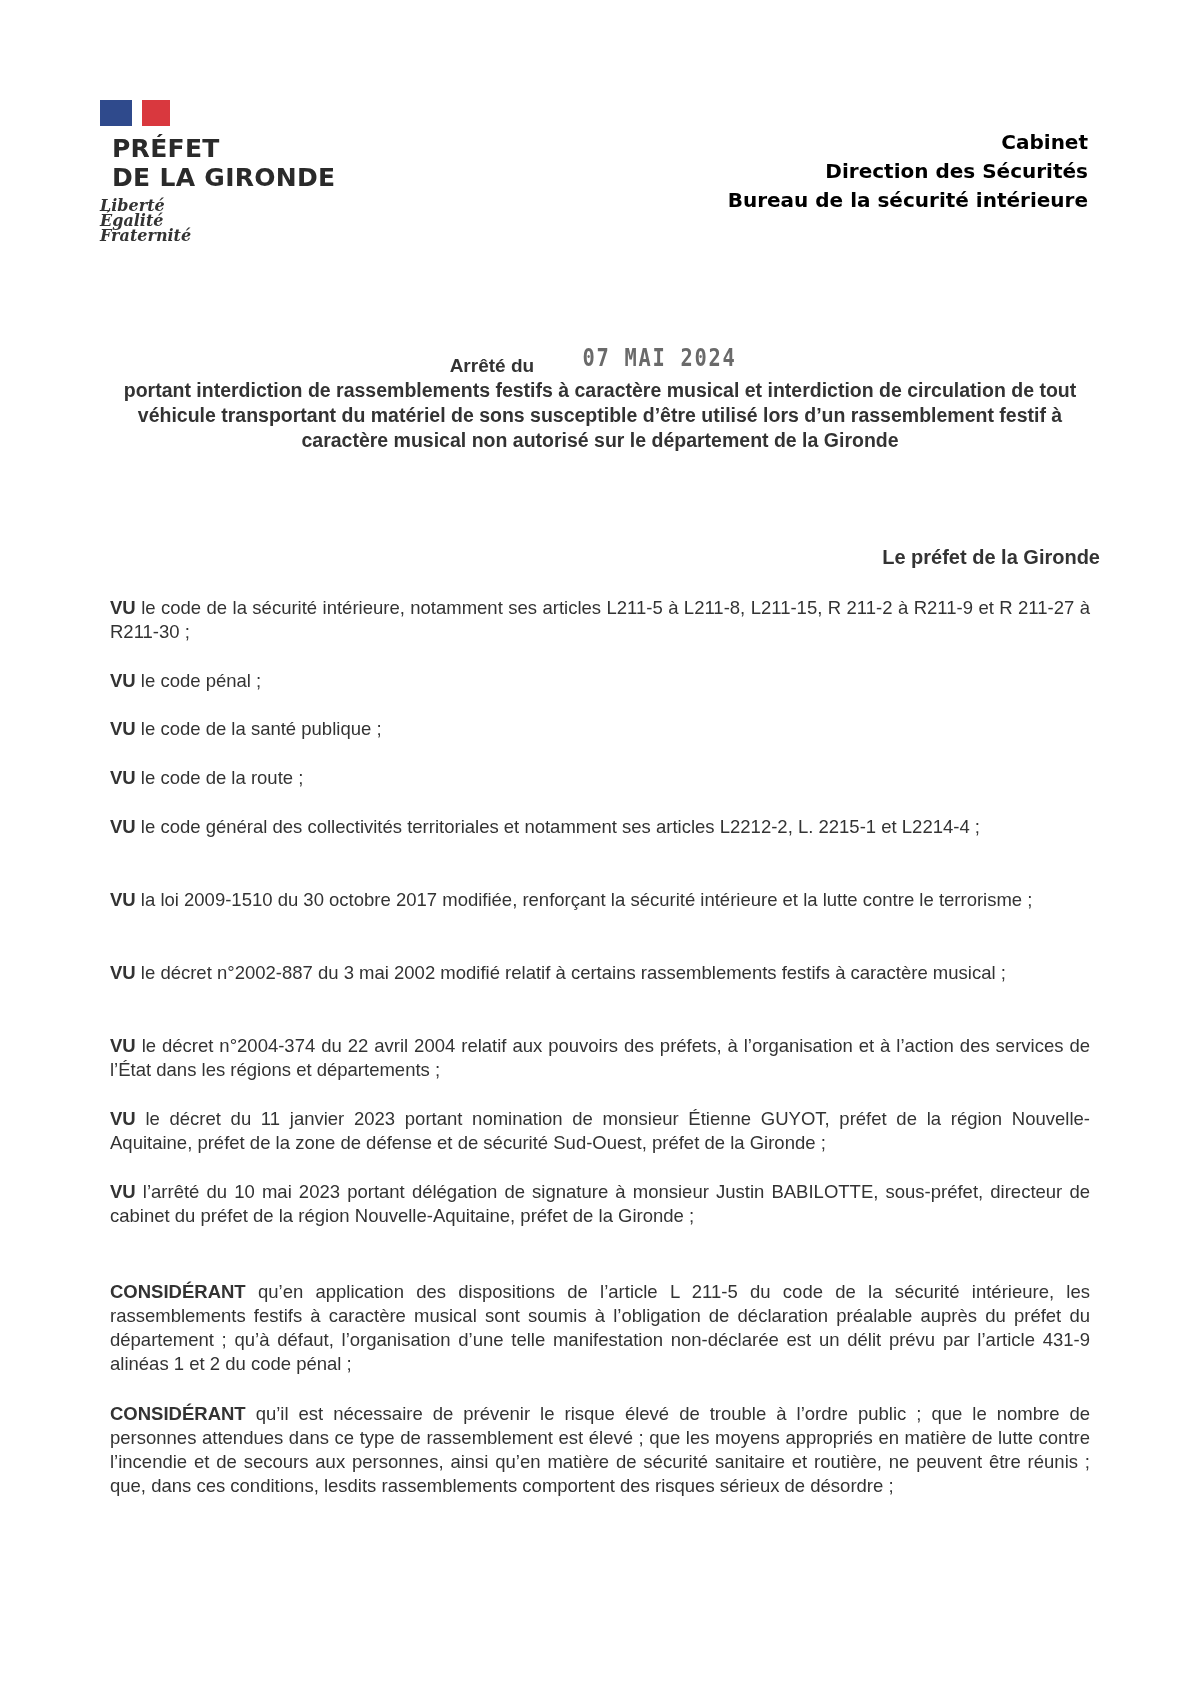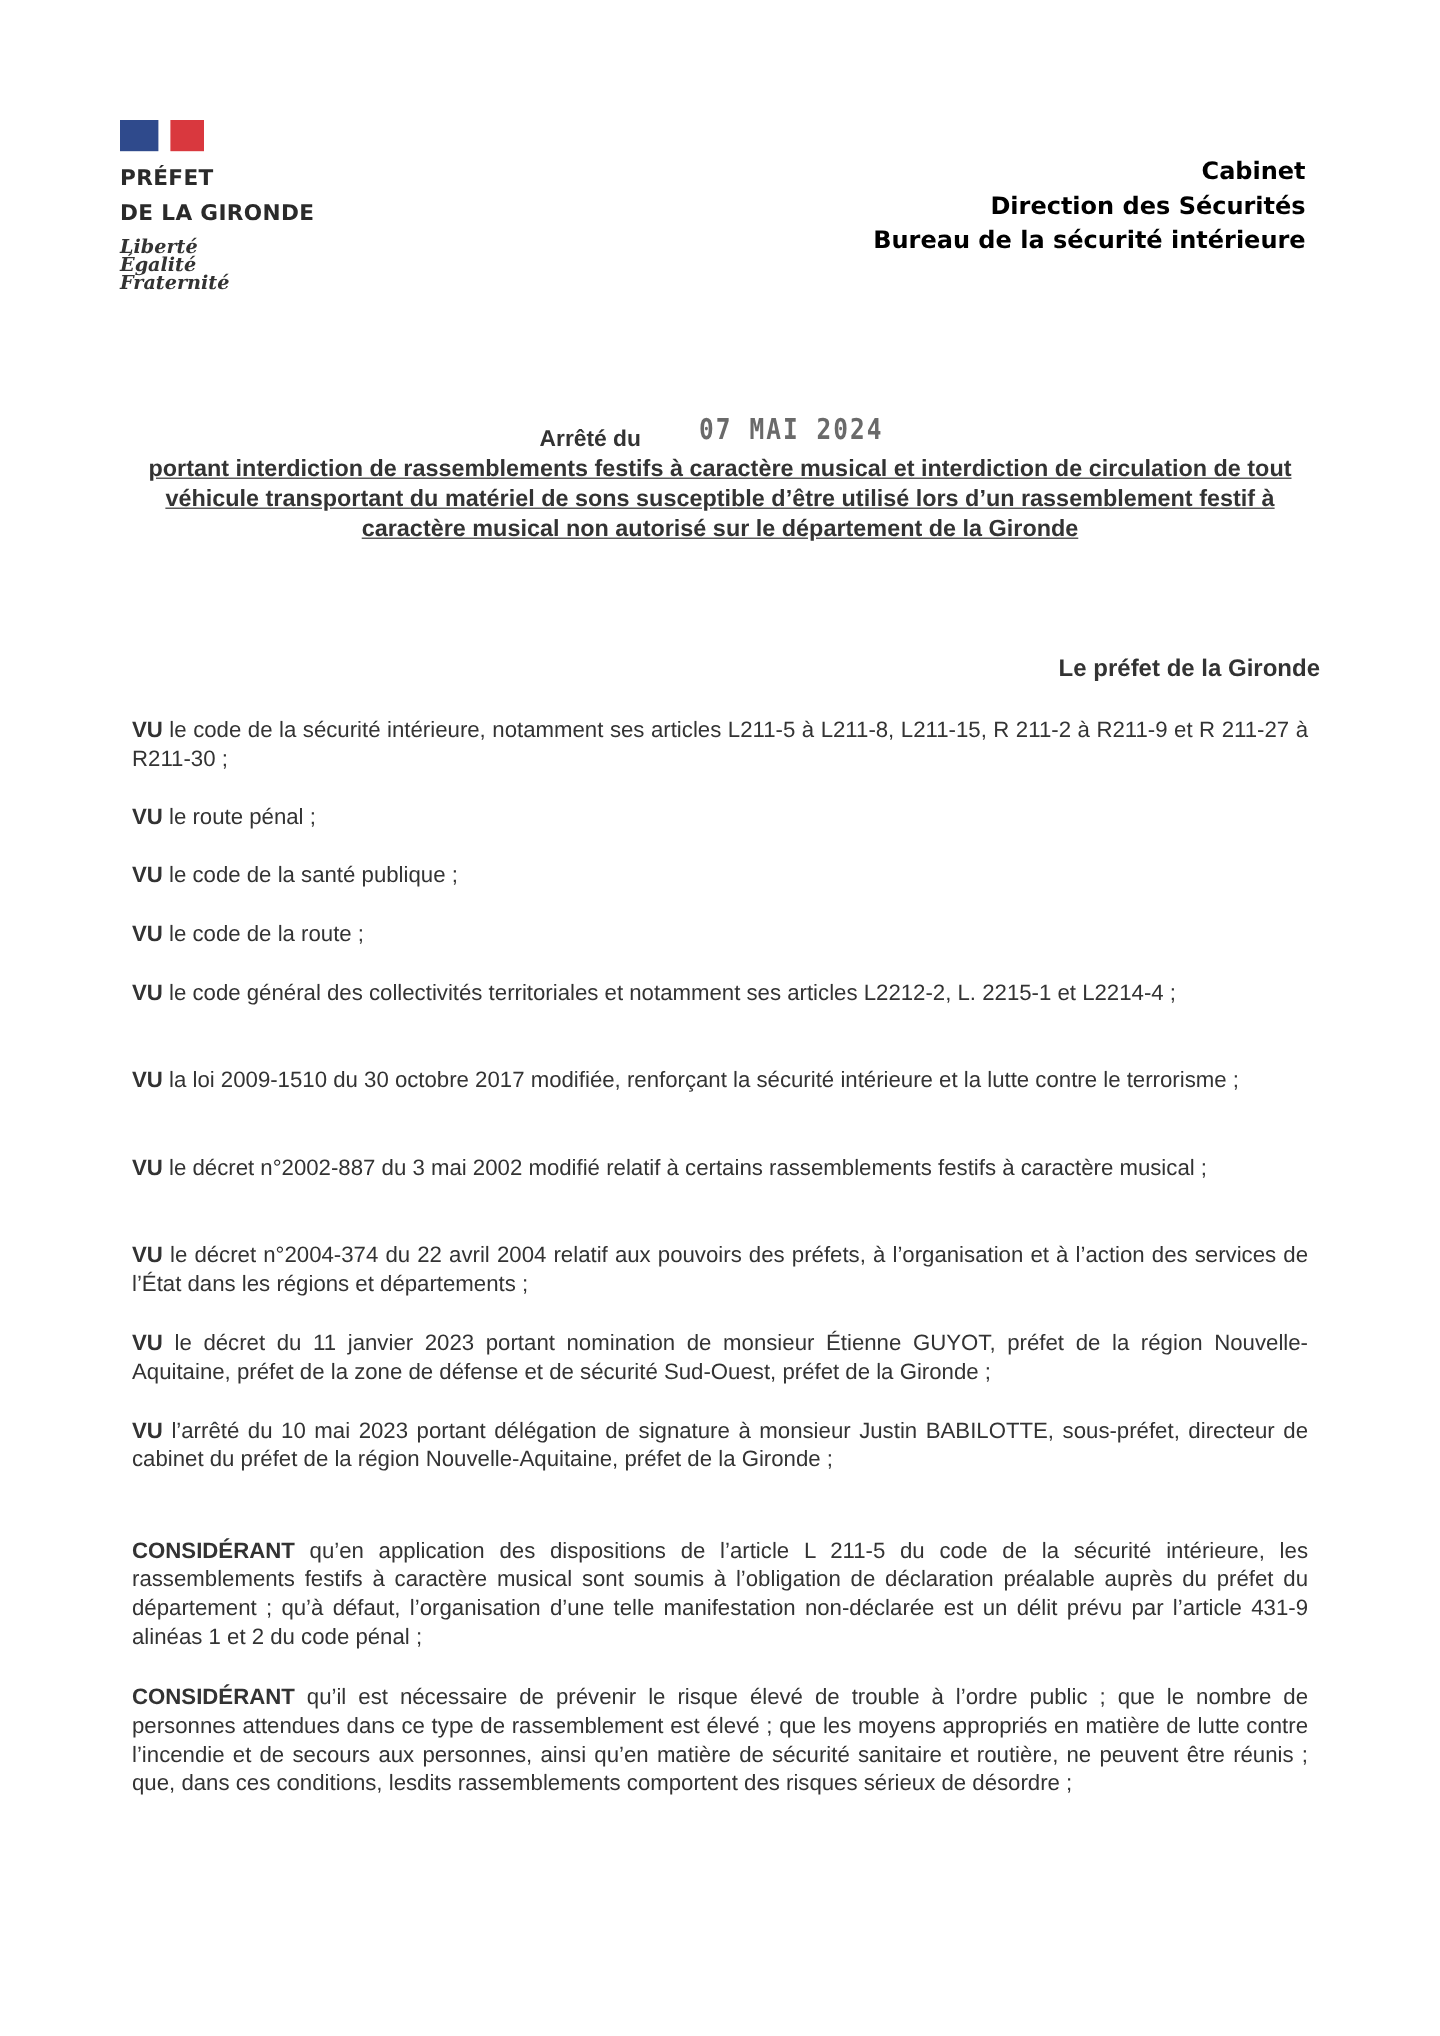--- a/index.html
+++ b/index.html
@@ -9,22 +9,23 @@
   }
   .page { position: absolute; inset: 0; }
 
   
   .logo { position: absolute; left: 100px; top: 100px; width: 260px; }
   .flag { display: flex; gap: 10px; height: 26px; width: 70px; }
   .flag .blue { width: 32px; height: 26px; background: #2f4a8c; }
   .flag .red { width: 28px; height: 26px; background: #d9383e; }
   .logo-title {
     font-family: "DejaVu Sans", sans-serif; font-weight: bold;
-    font-size: 18px; line-height: 29px; color: #2a2a2a; margin-top: 8px;
+    font-size: 25px; line-height: 29px; color: #2a2a2a; margin-top: 8px;
     letter-spacing: 0.3px;
+    margin-left: 12px;
   }
   .motto {
     font-family: "DejaVu Serif", serif; font-style: italic; font-weight: bold;
     font-size: 16px; line-height: 15px; color: #333; margin-top: 6px;
   }
 
   .service {
     position: absolute; right: 112px; top: 128px; text-align: right;
     font-weight: bold; font-size: 20px; line-height: 29px; color: #000000;
   }
@@ -34,21 +35,21 @@
     position: absolute; left: 100px; top: 350px; width: 1000px; text-align: center;
     font-family: "Liberation Sans", sans-serif; font-weight: bold; color: #333;
   }
   .arrete-line { font-size: 19px; line-height: 28px; }
   .arrete-line .label { margin-right: 30px; }
   .stamp {
     font-family: "DejaVu Sans Mono", monospace; font-weight: bold; font-size: 24px;
     color: #6a6a6a; letter-spacing: 2px; transform: scaleX(0.85); display: inline-block;
     position: relative; top: -6px;
   }
-  .subject { font-size: 19.5px; line-height: 25px; margin-top: -2px; padding: 0 20px; text-decoration: underline; }
+  .subject { font-size: 19.5px; line-height: 25px; margin-top: -2px; padding: 0 20px; }
 
   .authority {
     position: absolute; left: 100px; top: 546px; width: 1000px; text-align: right;
     font-family: "Liberation Sans", sans-serif; font-weight: bold; font-size: 20px; color: #333;
   }
 
   
   .para {
     position: absolute; left: 110px; width: 980px;
     font-family: "Liberation Sans", sans-serif; font-size: 18.5px; line-height: 24px;
@@ -87,21 +88,21 @@
     <div class="arrete-line">
       <span class="label">Arrêté du</span>
       <span class="stamp">07 MAI 2024</span>
     </div>
     <div class="subject">portant interdiction de rassemblements festifs à caractère musical et interdiction de circulation de tout véhicule transportant du matériel de sons susceptible d’être utilisé lors d’un rassemblement festif à caractère musical non autorisé sur le département de la Gironde</div>
   </div>
 
   <div class="authority">Le préfet de la Gironde</div>
 
   <div class="para" style="top:596px"><span class="kw">VU</span><span> le code de la sécurité intérieure, notamment ses articles L211-5 à L211-8, L211-15, R 211-2 à R211-9 et R 211-27 à R211-30 ;</span></div>
-  <div class="para" style="top:669px"><span class="kw">VU</span><span> le route pénal ;</span></div>
+  <div class="para" style="top:669px"><span class="kw">VU</span><span> le code pénal ;</span></div>
   <div class="para" style="top:717px"><span class="kw">VU</span><span> le code de la santé publique ;</span></div>
   <div class="para" style="top:766px"><span class="kw">VU</span><span> le code de la route ;</span></div>
   <div class="para" style="top:815px"><span class="kw">VU</span><span> le code général des collectivités territoriales et notamment ses articles L2212-2, L. 2215-1 et L2214-4 ;</span></div>
   <div class="para" style="top:888px"><span class="kw">VU</span><span> la loi 2009-1510 du 30 octobre 2017 modifiée, renforçant la sécurité intérieure et la lutte contre le terrorisme ;</span></div>
   <div class="para" style="top:961px"><span class="kw">VU</span><span> le décret n°2002-887 du 3 mai 2002 modifié relatif à certains rassemblements festifs à caractère musical ;</span></div>
   <div class="para" style="top:1034px"><span class="kw">VU</span><span> le décret n°2004-374 du 22 avril 2004 relatif aux pouvoirs des préfets, à l’organisation et à l’action des services de l’État dans les régions et départements ;</span></div>
   <div class="para" style="top:1107px"><span class="kw">VU</span><span> le décret du 11 janvier 2023 portant nomination de monsieur Étienne GUYOT, préfet de la région Nouvelle-Aquitaine, préfet de la zone de défense et de sécurité Sud-Ouest, préfet de la Gironde ;</span></div>
   <div class="para" style="top:1180px"><span class="kw">VU</span><span> l’arrêté du 10 mai 2023 portant délégation de signature à monsieur Justin BABILOTTE, sous-préfet, directeur de cabinet du préfet de la région Nouvelle-Aquitaine, préfet de la Gironde ;</span></div>
 
   <div class="para" style="top:1280px"><span class="kw">CONSIDÉRANT</span><span> qu’en application des dispositions de l’article L 211-5 du code de la sécurité intérieure, les rassemblements festifs à caractère musical sont soumis à l’obligation de déclaration préalable auprès du préfet du département ; qu’à défaut, l’organisation d’une telle manifestation non-déclarée est un délit prévu par l’article 431-9 alinéas 1 et 2 du code pénal ;</span></div>

